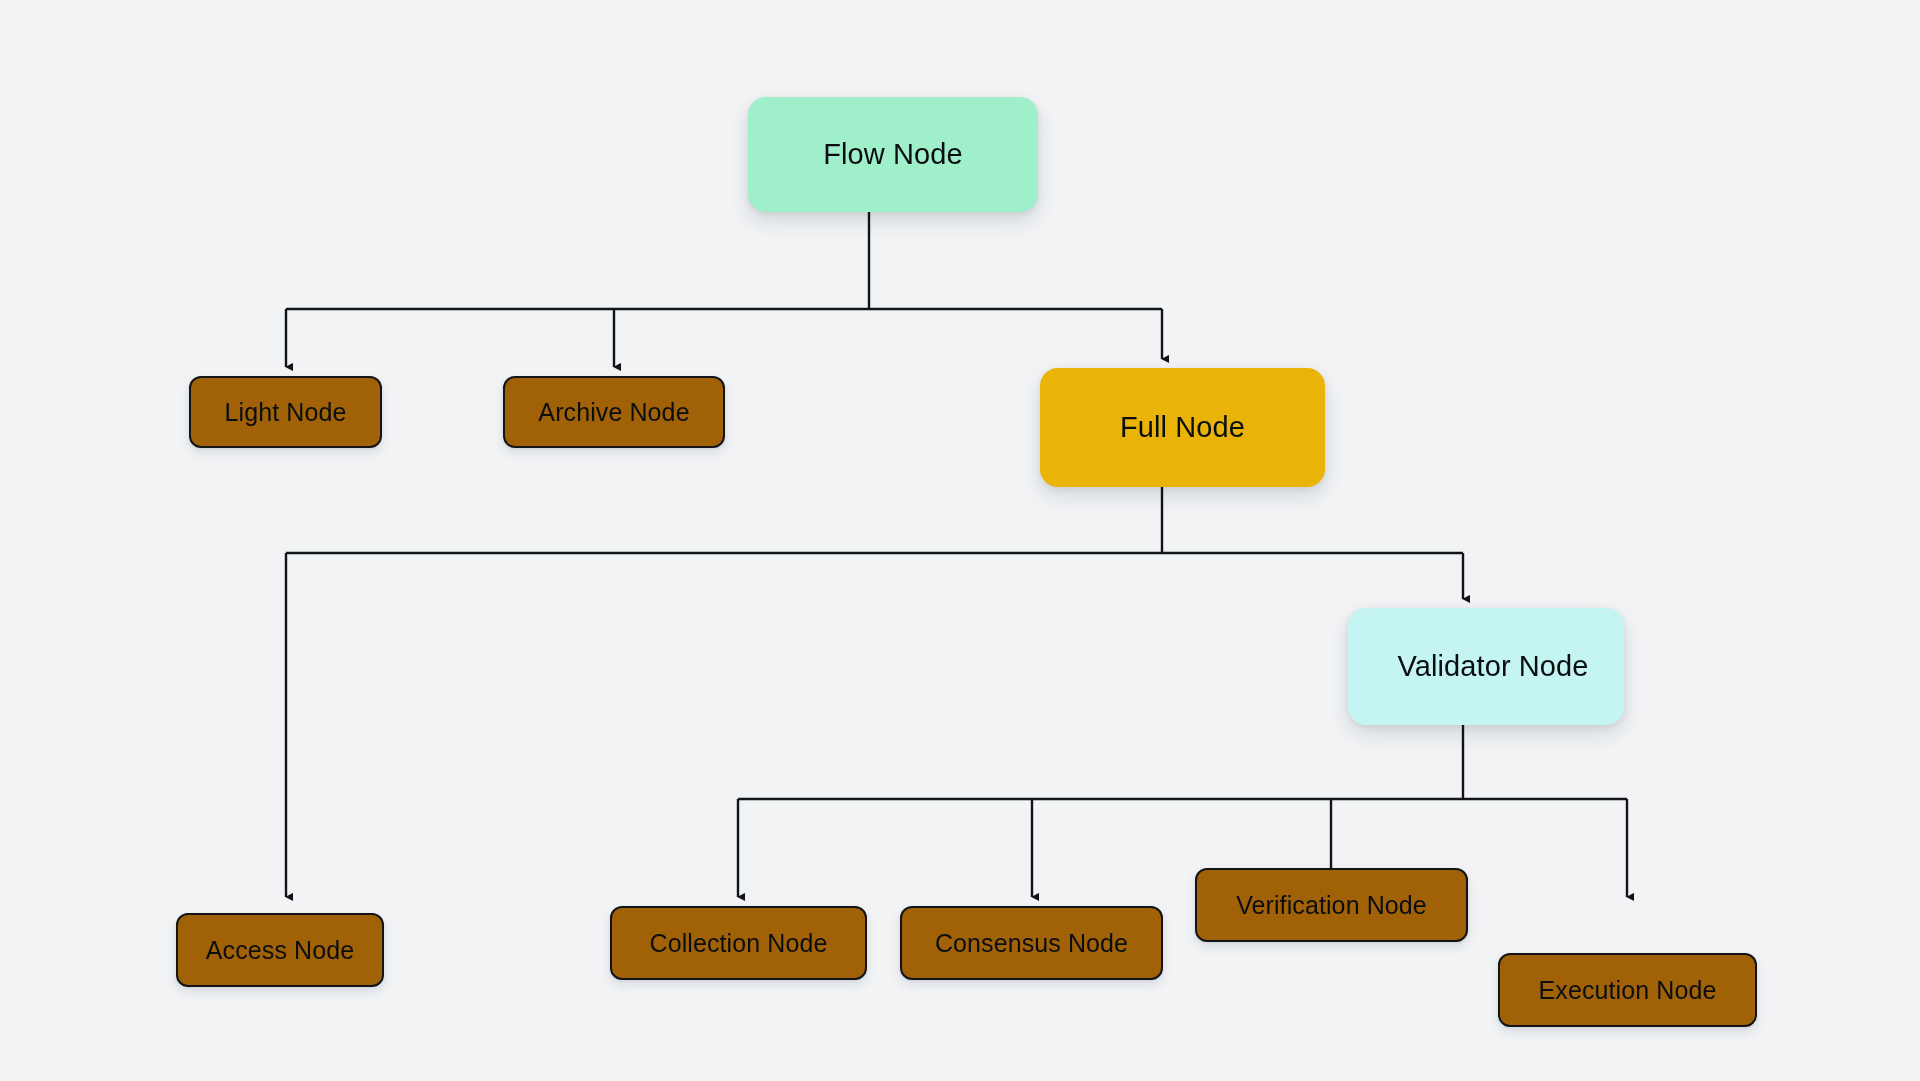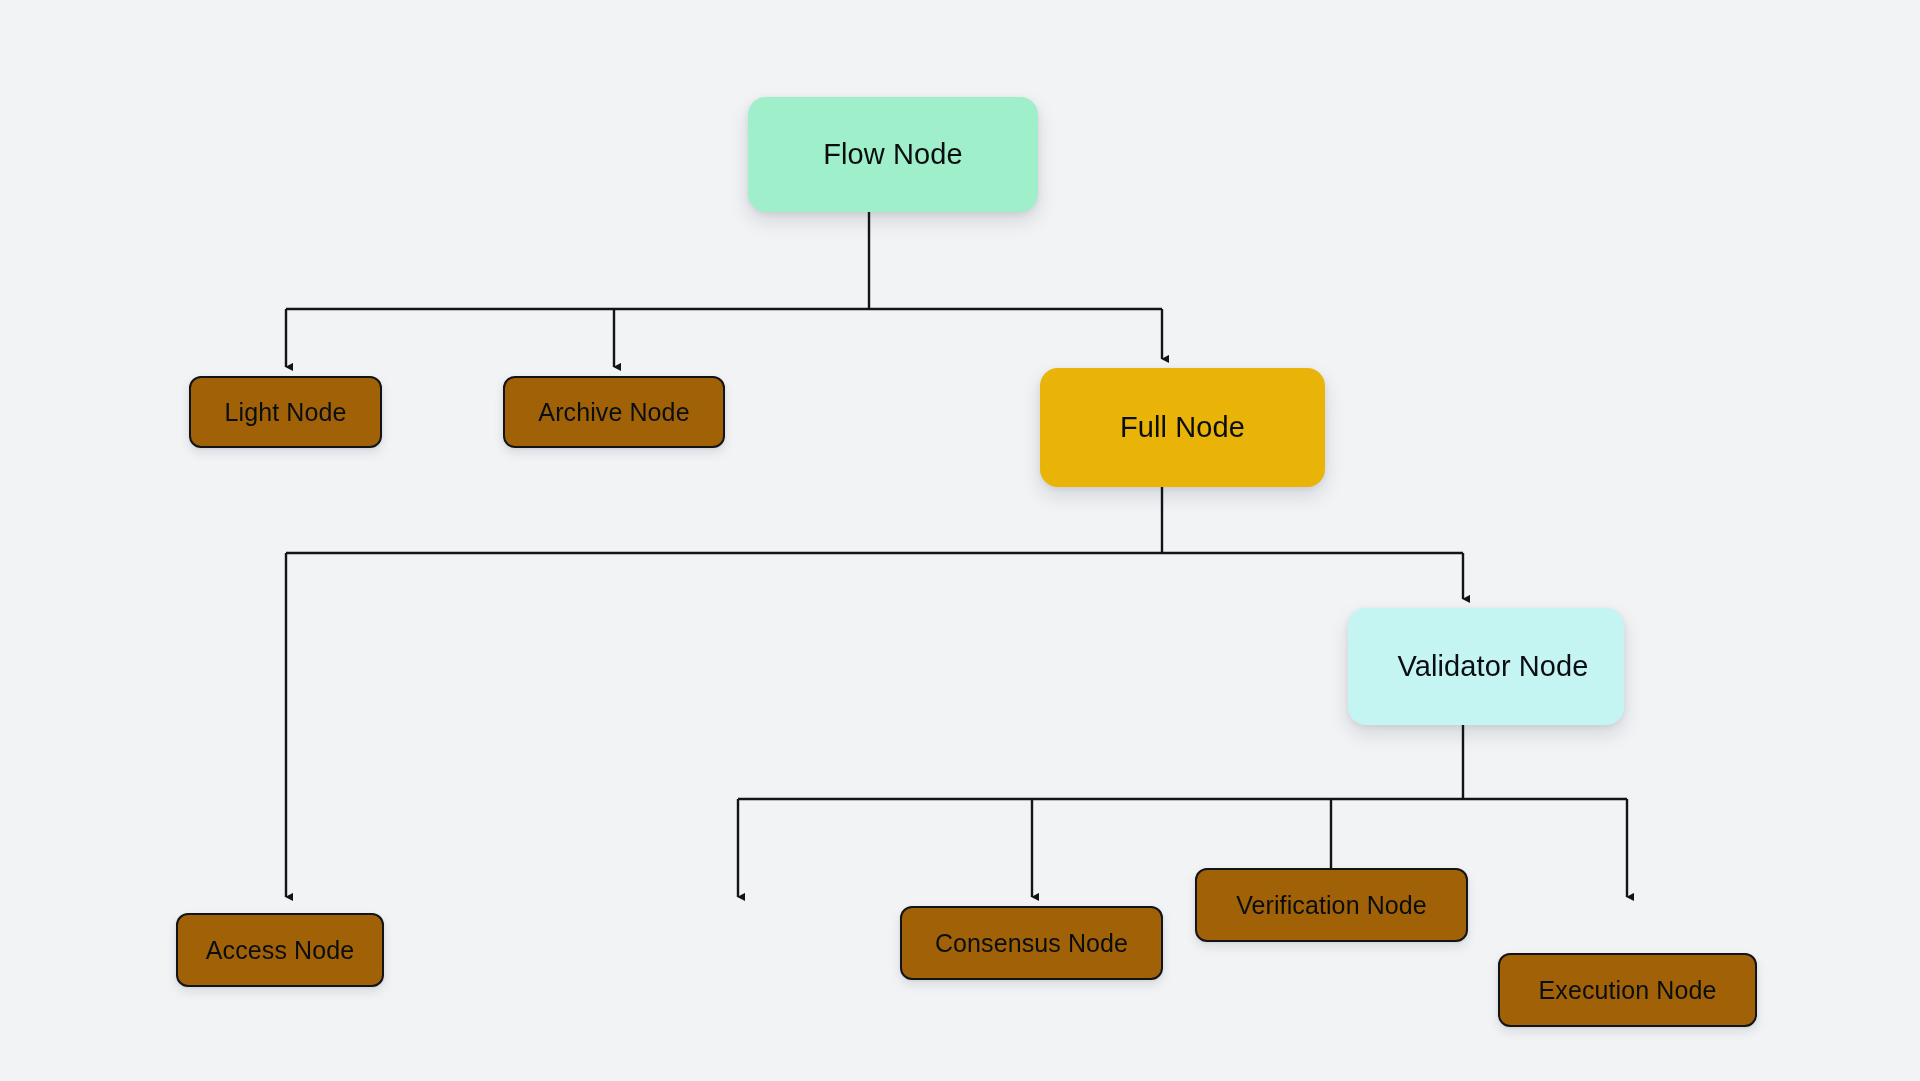--- a/index.html
+++ b/index.html
@@ -160,20 +160,23 @@
   </div>
 
   <div class="node leaf" id="node-access">
     <span class="node-label">Access Node</span>
   </div>
 
   <div class="node accent subbranch" id="node-validator">
     <span class="node-label">Validator Node</span>
   </div>
 
+  <div class="node leaf" id="node-collection">
+    <span class="node-label">Collection Node</span>
+  </div>
 
   <div class="node leaf" id="node-consensus">
     <span class="node-label">Consensus Node</span>
   </div>
 
   <div class="node leaf" id="node-verification">
     <span class="node-label">Verification Node</span>
   </div>
 
   <div class="node leaf" id="node-execution">

